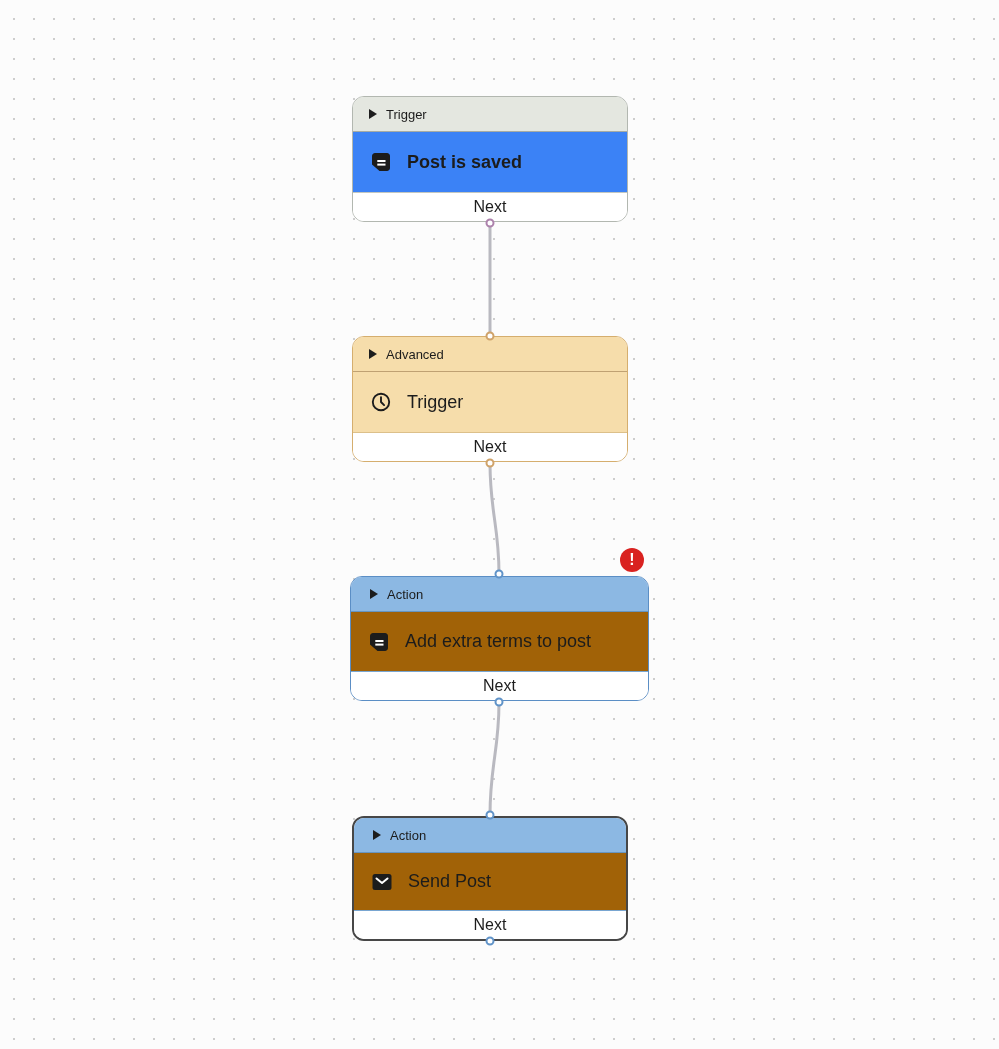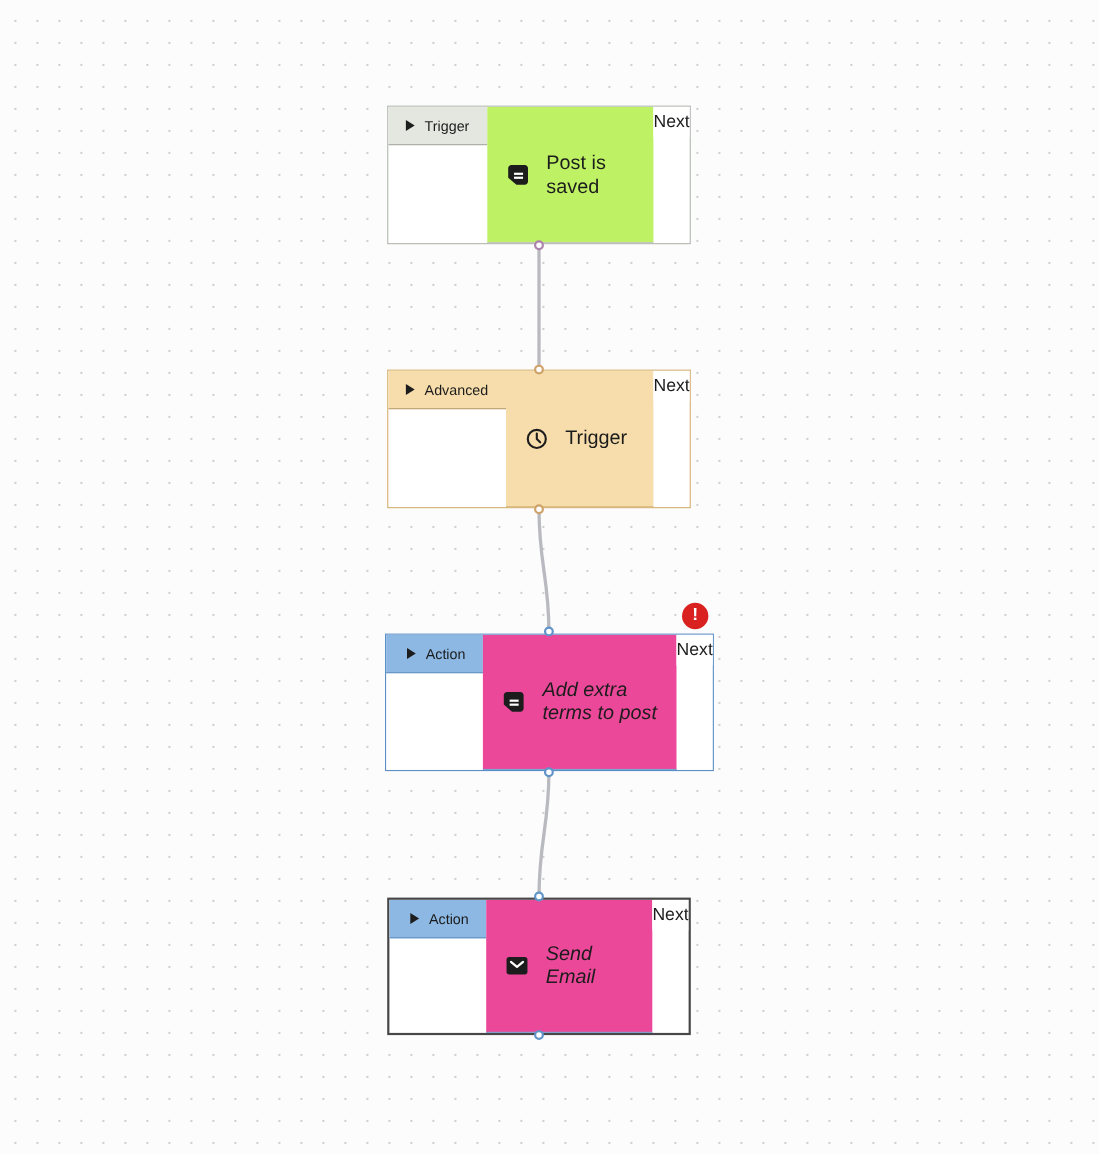--- a/index.html
+++ b/index.html
@@ -13,21 +13,22 @@
     background-size: 20px 20px;
     background-position: 4px 9px;
     overflow: hidden;
   }
   .edges { position: absolute; left: 0; top: 0; z-index: 1; }
   .edge { stroke: #b9b9c0; stroke-width: 3; fill: none; stroke-linecap: round; }
 
   .node {
     position: absolute;
     display: flex;
-    border-radius: 0;
+    flex-direction: column;
+    border-radius: 12px;
     background: #ffffff;
     overflow: hidden;
     z-index: 2;
     color: #1c1c1c;
   }
   .node-header {
     height: 35px;
     flex: 0 0 auto;
     display: flex;
     align-items: center;
@@ -65,27 +66,27 @@
 
   
   .node--1 { left: 352px; top:  96px; width: 276px; height: 126px; }
   .node--2 { left: 352px; top: 336px; width: 276px; height: 126px; }
   .node--3 { left: 350px; top: 576px; width: 299px; height: 125px; }
   .node--4 { left: 352px; top: 816px; width: 276px; height: 125px; }
 
   
   .node--trigger  { border: 1.5px solid #b2b7b0; }
   .node--trigger  .node-header { background: #e4e7e0; border-color: #a6aba3; }
-  .node--trigger  .node-body   { background: #bef264; border-color: #c3c7c0; }
+  .node--trigger  .node-body   { background: #3b82f6; border-color: #c3c7c0; font-weight: bold; }
   .node--advanced { border: 1.5px solid #d5ae6e; }
   .node--advanced .node-header { background: #f6ddab; border-color: #bfa173; }
   .node--advanced .node-body   { background: #f6ddab; border-color: #dcc08a; }
   .node--action   { border: 1.5px solid #5b8ec5; }
   .node--action   .node-header { background: #8cb8e3; border-color: #6795c0; padding-left: 19px; }
-  .node--action   .node-body   { background: #ec4899; border-color: #79a6d1; font-style: italic; }
+  .node--action   .node-body   { background: #a16207; border-color: #79a6d1; }
   .node--selected { border: 2px solid #474747; }
 
   .port {
     position: absolute;
     width: 9px; height: 9px;
     background: #ffffff;
     border: 2.5px solid;
     border-radius: 50%;
     transform: translate(-50%, -50%);
     z-index: 3;
@@ -184,21 +185,21 @@
       <span class="play-triangle"></span>
       <span>Action</span>
     </div>
     <div class="node-body">
       <span class="node-icon">
         <svg width="24" height="24" viewBox="0 0 24 24">
             <rect x="2.5" y="4" width="19" height="16" rx="2.5" fill="#1c1c1c"></rect>
             <path d="M6.5 8.5 L12 13 L17.5 8.5" fill="none" stroke="#ffffff" stroke-width="2" stroke-linecap="round" stroke-linejoin="round"></path>
           </svg>
       </span>
-      <span>Send Email</span>
+      <span>Send Post</span>
     </div>
     <div class="node-footer">Next</div>
   </div>
 
   <div class="port port--purple port--p1out"></div>
   <div class="port port--tan    port--p2in"></div>
   <div class="port port--tan    port--p2out"></div>
   <div class="port port--blue   port--p3in"></div>
   <div class="port port--blue   port--p3out"></div>
   <div class="port port--blue   port--p4in"></div>

